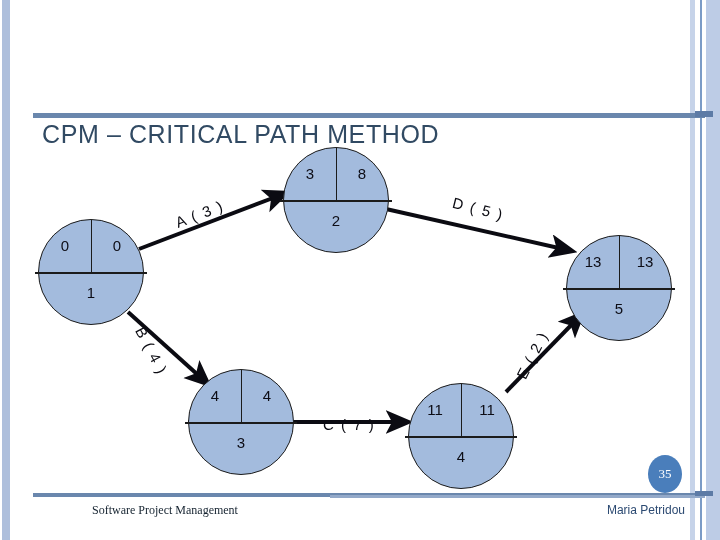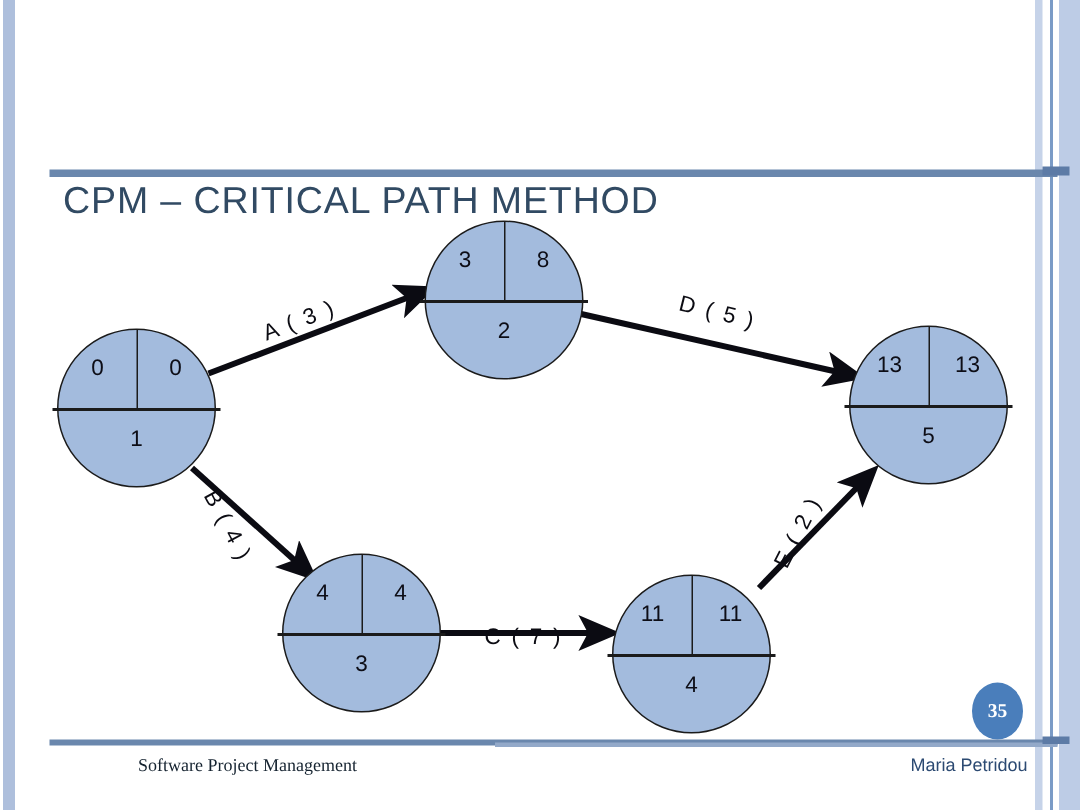--- a/index.html
+++ b/index.html
@@ -175,21 +175,20 @@
     width: 34px;
     height: 38px;
     border-radius: 50%;
     background: #4a7ebb;
     color: #ffffff;
     font-family: "Liberation Serif", serif;
     font-size: 13px;
     display: flex;
     align-items: center;
     justify-content: center;
-    font-weight: bold;
   }
 </style>
 </head>
 <body>
 
 <div id="slide">
 
   <div class="band-left"></div>
   <div class="band-right-thin1"></div>
   <div class="band-right-thin2"></div>
@@ -237,21 +236,21 @@
   </div>
 
   <div class="node" style="left:408px; top:383px; width:106px; height:106px;">
     <div class="hline"></div>
     <div class="vline"></div>
     <div class="cell tl">11</div>
     <div class="cell tr">11</div>
     <div class="cell bt">4</div>
   </div>
 
-  <div class="node" style="left:566px; top:217px; width:106px; height:106px;">
+  <div class="node" style="left:566px; top:235px; width:106px; height:106px;">
     <div class="hline"></div>
     <div class="vline"></div>
     <div class="cell tl">13</div>
     <div class="cell tr">13</div>
     <div class="cell bt">5</div>
   </div>
 
   <div class="edge-label" style="left:173px; top:215px; transform: rotate(-21deg);">A ( 3 )</div>
 
   <div class="edge-label" style="left:147px; top:324px; transform: rotate(62deg);">B ( 4 )</div>

